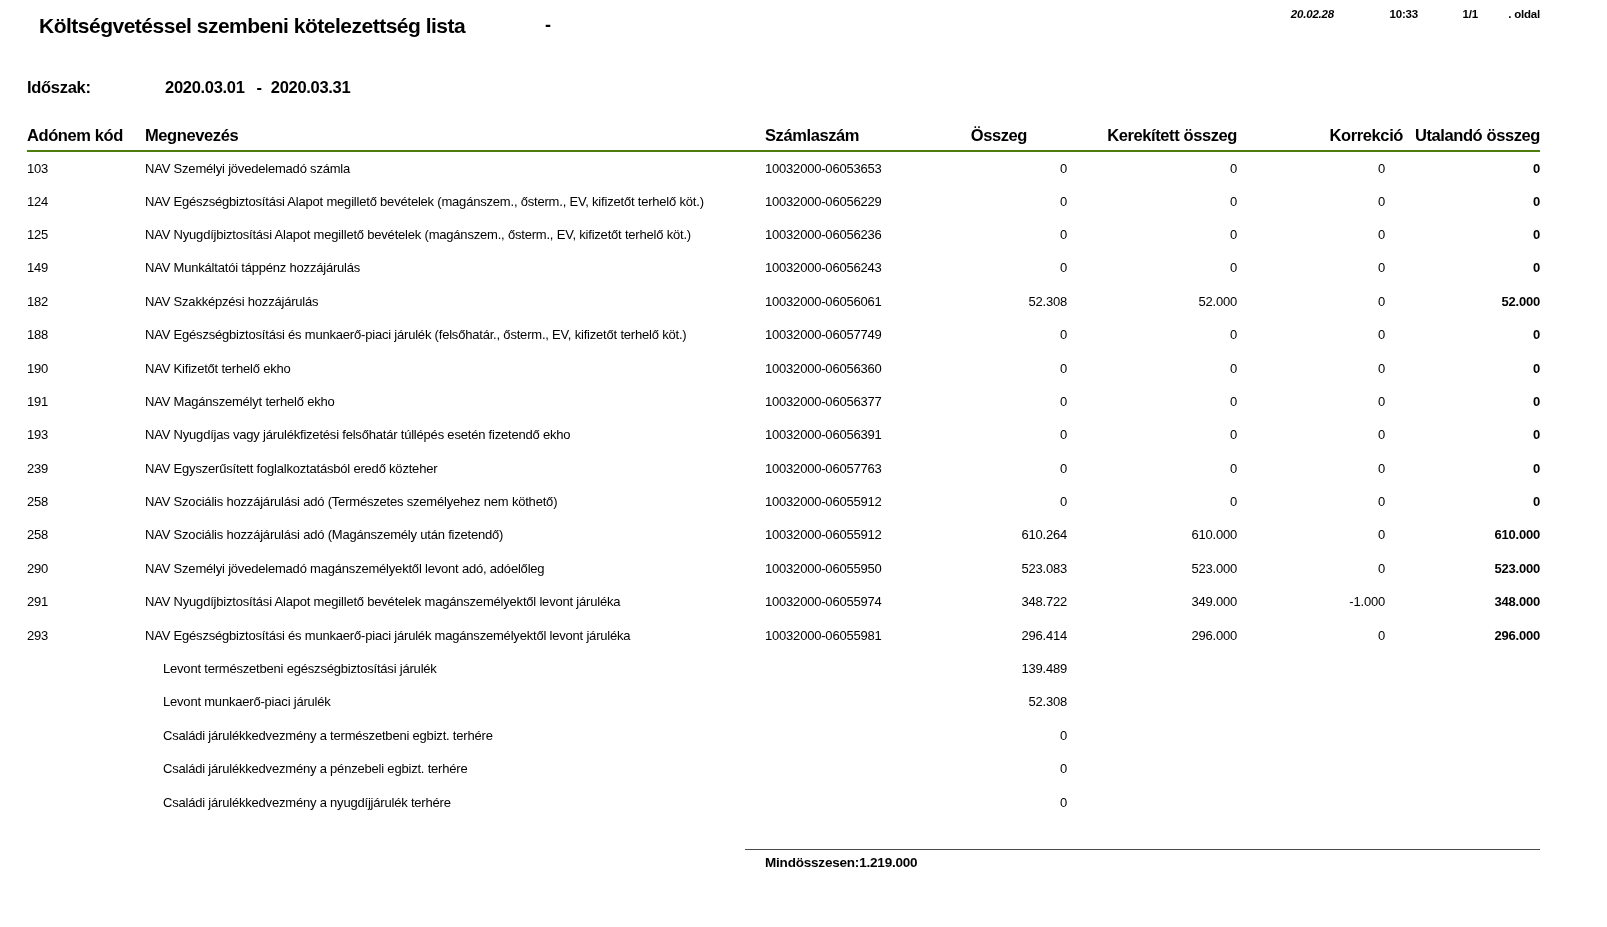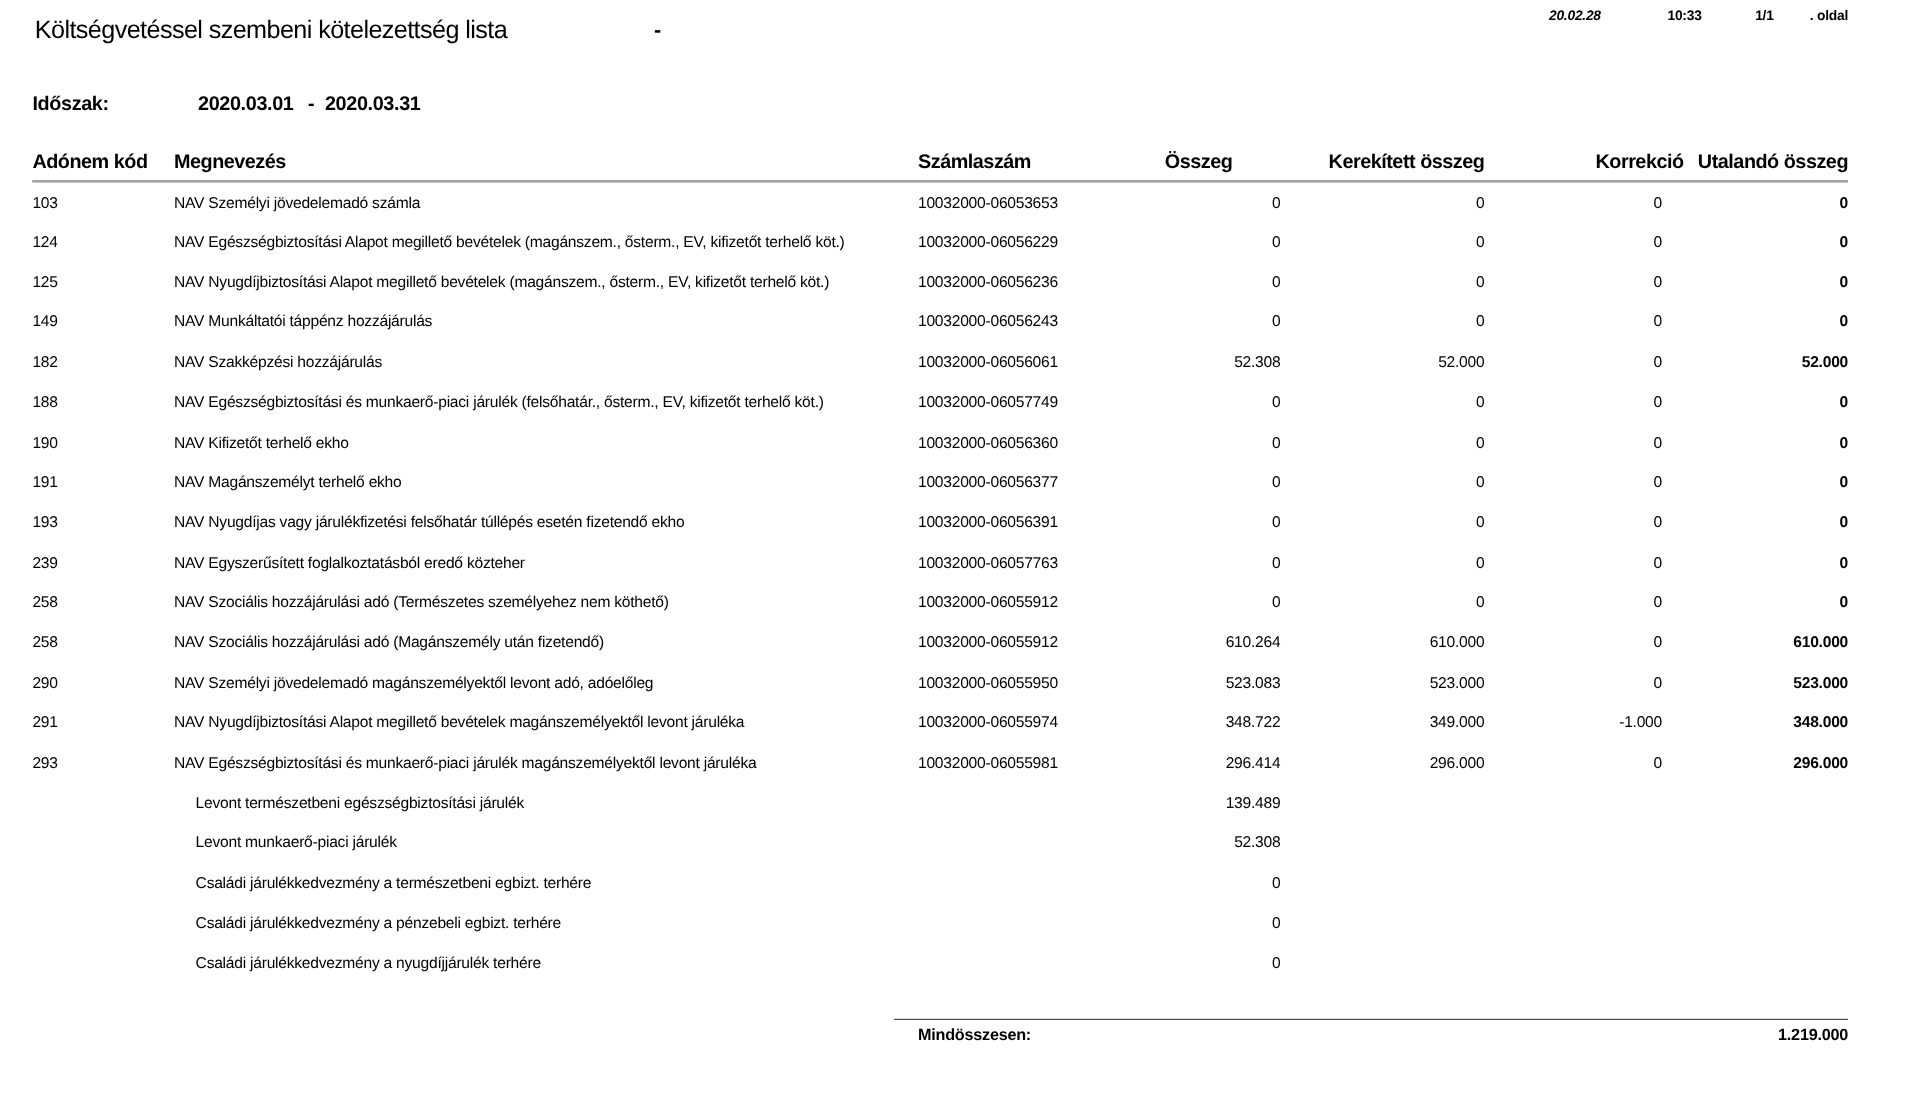--- a/index.html
+++ b/index.html
@@ -19,22 +19,22 @@
   }
   .print-meta span { text-align: right; }
   .pm-date { width: 90px; font-style: italic; }
   .pm-time { width: 84px; }
   .pm-page { width: 60px; padding-left: 20px; }
   .pm-label { width: 62px; }
 
   
   .title-row { position: relative; margin: 14px 0 0 27px; height: 30px; }
   .report-title {
-    display: inline; margin: 2px;
-    font-size: 21px; font-weight: 400; letter-spacing: -0.5px;
+    display: inline; margin: 12px;
+    font-size: 21px; font-weight: 700; letter-spacing: -0.5px;
   }
   .title-dash { position: absolute; left: 518px; top: 1px; font-size: 18px; font-weight: 700; }
 
   
   .period-row { margin: 34px 0 0 27px; display: flex; font-size: 16.5px; letter-spacing: -0.3px; font-weight: bold; }
   .period-label { width: 138px; }
   .period-dash { margin: 0 9px 0 12px; }
 
   
   table.report {
@@ -46,21 +46,21 @@
   col.c-account  { width: 145px; }
   col.c-amount   { width: 157px; }
   col.c-rounded  { width: 170px; }
   col.c-corr     { width: 166px; }
   col.c-transfer { width: 137px; }
 
   thead th {
     font-size: 16.5px; font-weight: 700; letter-spacing: -0.4px;
     text-align: left; white-space: nowrap;
     padding: 0 0 5px 0; vertical-align: bottom; height: 30px;
-    border-bottom: 2px solid #a3a3a3;
+    border-bottom: 2px solid #4d7c0f;
   }
   thead th.num { text-align: right; }
   thead th.h-amount { padding-right: 40px; }
 
   tbody td {
     font-size: 13px; letter-spacing: -0.2px;
     height: 33.4px; vertical-align: middle;
     white-space: nowrap; overflow: hidden;
     padding: 0;
   }
@@ -69,22 +69,22 @@
   tbody td.transfer { font-weight: 700; }
   tbody td.name.indent { padding-left: 18px; }
 
   
   .total-sep {
     margin: 30px 0 0 745px; width: 795px;
     border-top: 1.5px solid #4a4a4a;
   }
   .total-row {
     margin: 5px 0 0 765px; width: 775px;
-    display: flex; justify-content: space-between;
-    font-size: 13.5px; font-weight: 700; letter-spacing: -0.2px; gap: 26px;
+    display: flex; 
+    font-size: 13.5px; font-weight: 700; letter-spacing: -0.2px;
   }
 </style>
 </head>
 <body>
 
 <div>
 
   <div class="print-meta">
     <span class="pm-date">20.02.28</span>
     <span class="pm-time">10:33</span>

